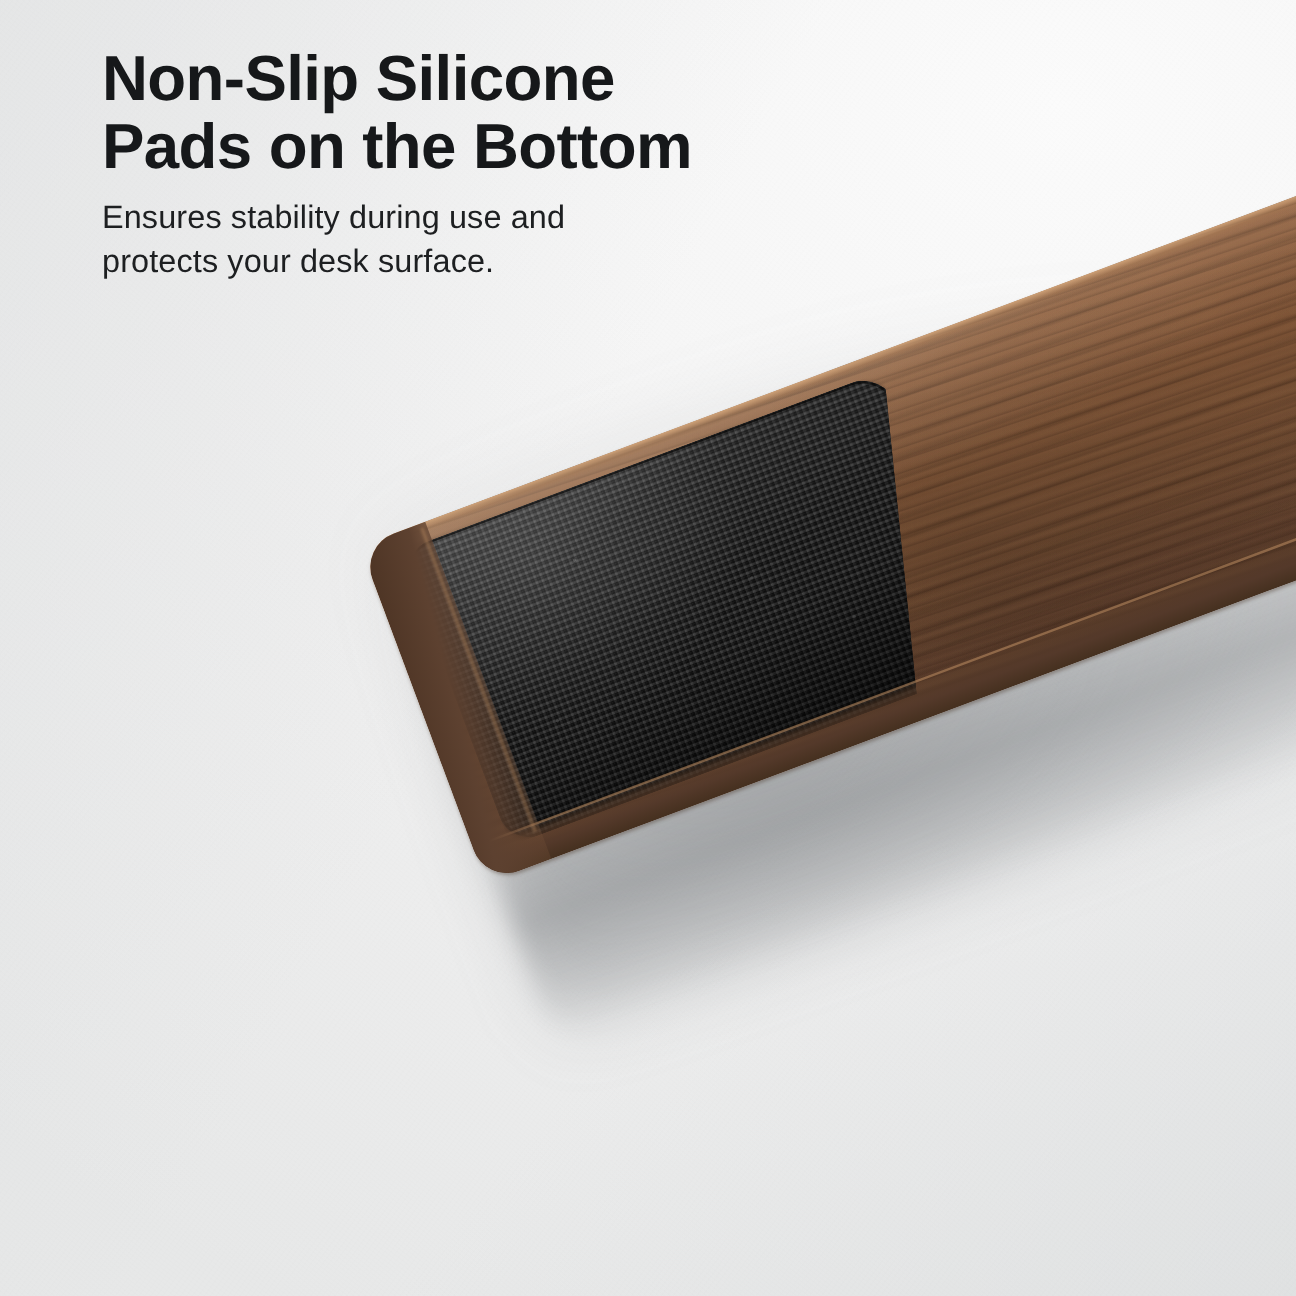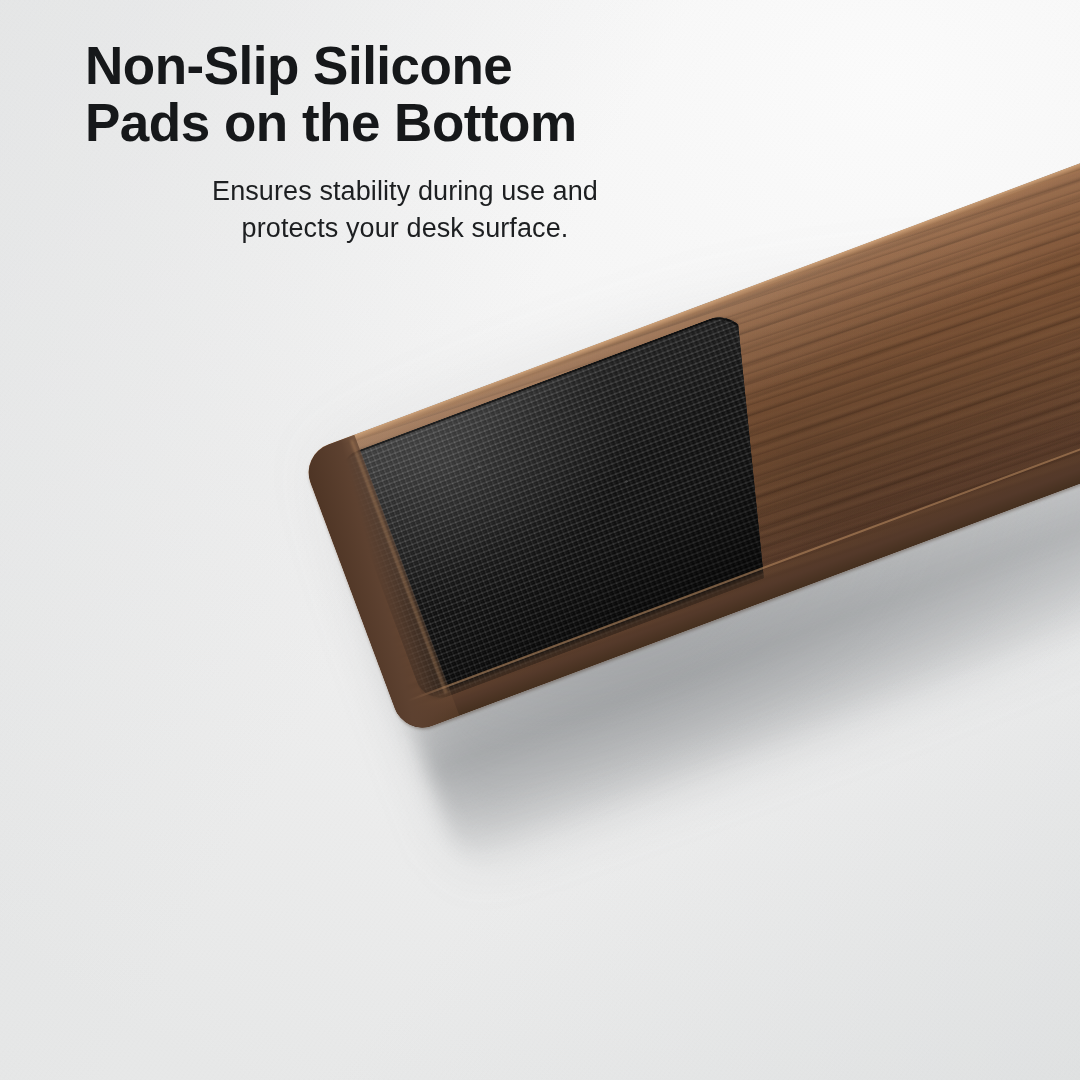--- a/index.html
+++ b/index.html
@@ -53,28 +53,27 @@
     margin: 0;
     font-size: 53px;
     line-height: 1.07;
     font-weight: 700;
     letter-spacing: -0.5px;
     color: #16181a;
     white-space: pre-line;
     font-stretch: semi-condensed;
   }
   .subhead {
-    margin: 22px 0 0 0;
+    margin: 12px 0 0 0;
     font-size: 27px;
     line-height: 1.36;
     font-weight: 300;
     letter-spacing: 0.1px;
     color: #1d1f21;
     white-space: pre-line;
-    text-align: center;
   }
 
   
   .scene {
     position: absolute;
     inset: 0;
     z-index: 20;
   }
 
   

